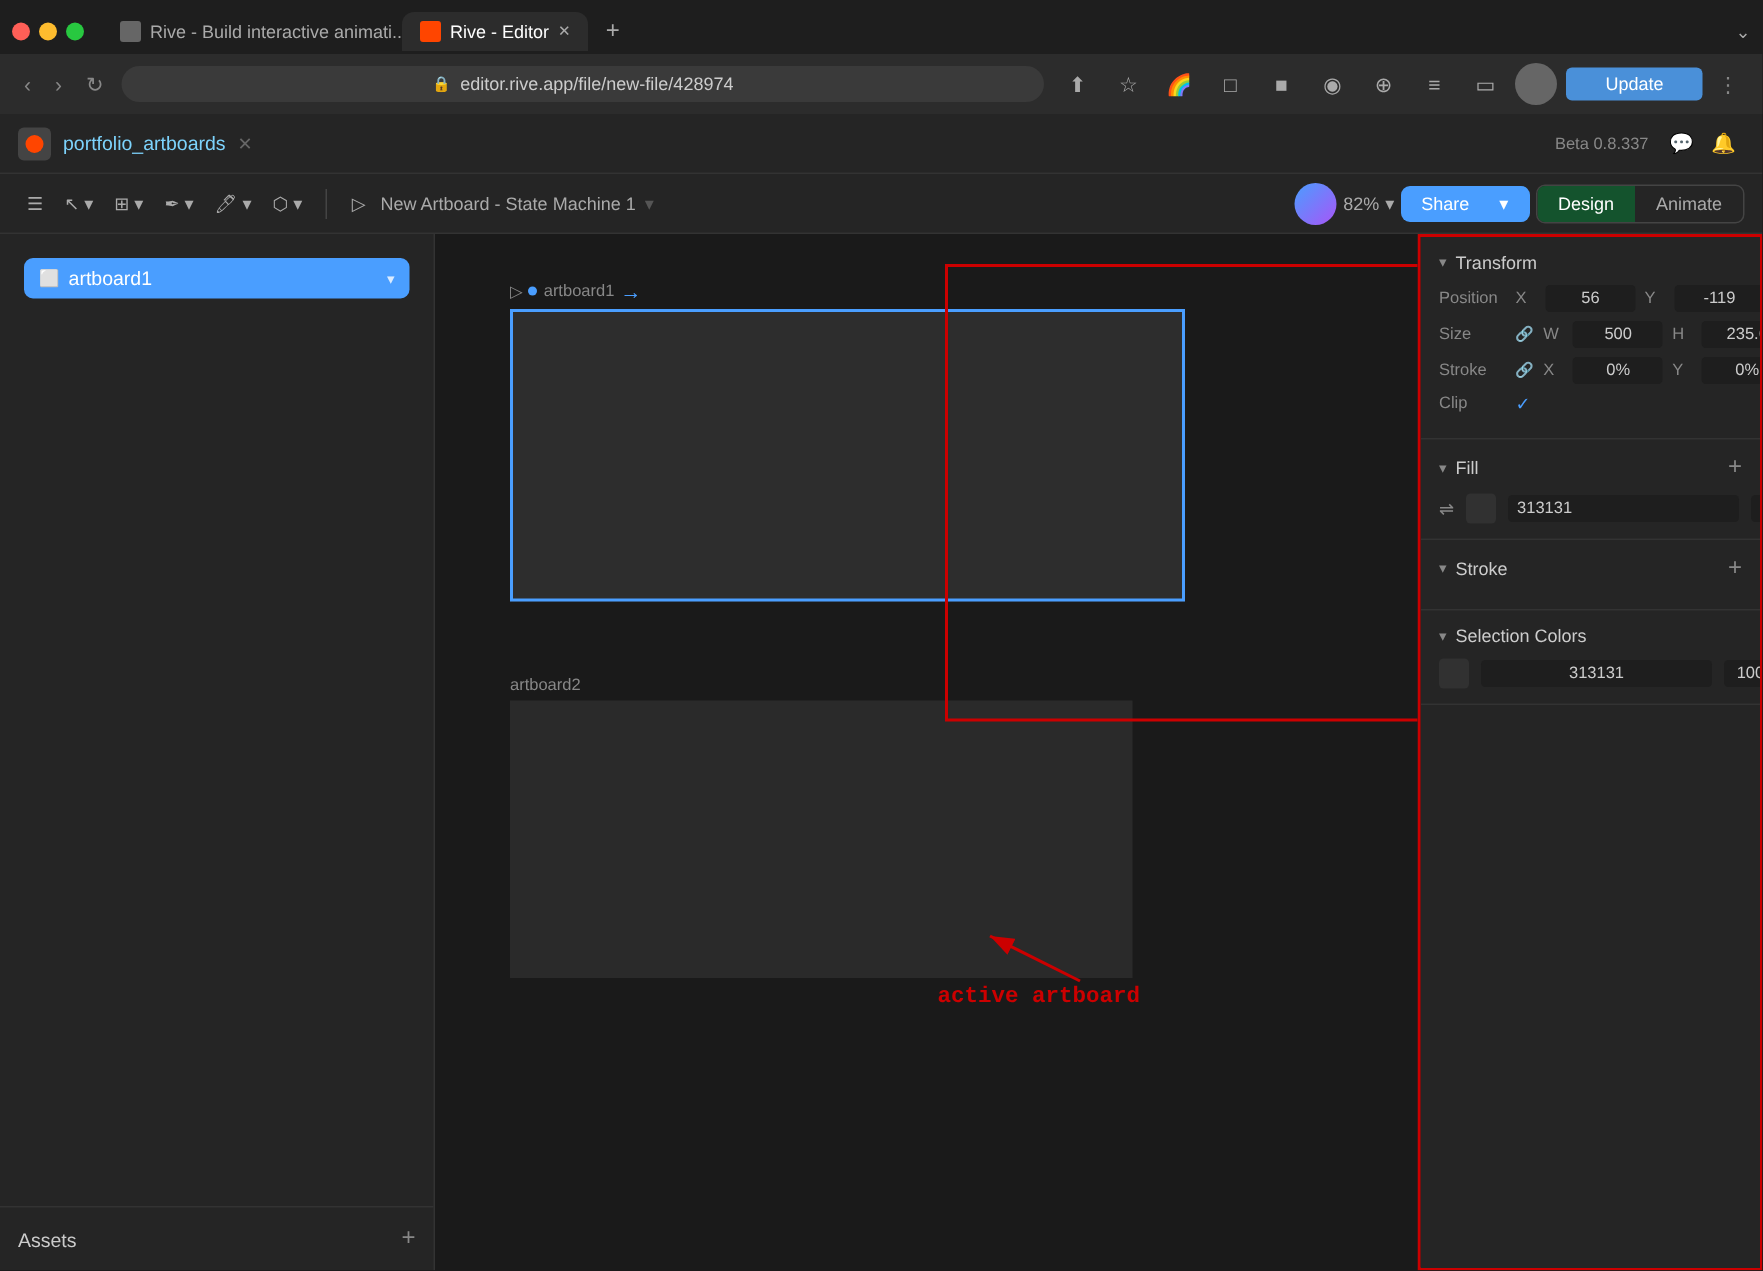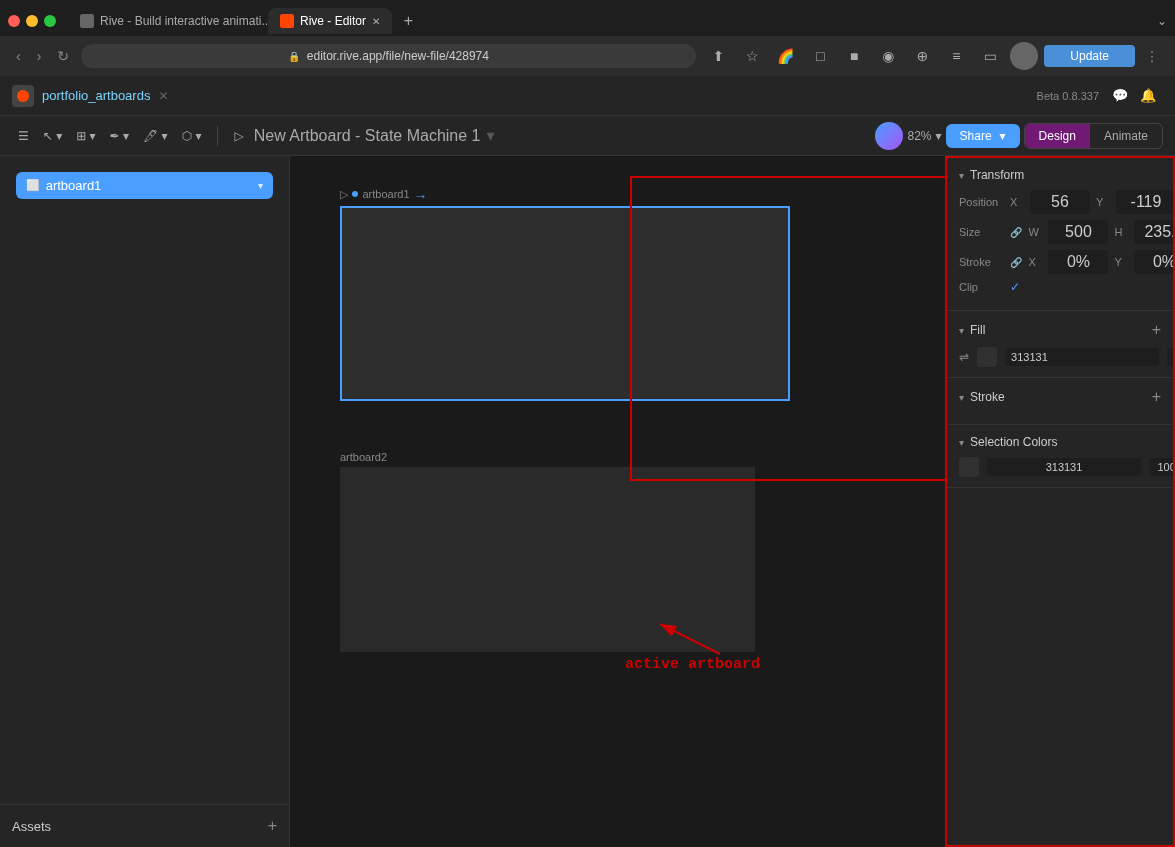--- a/index.html
+++ b/index.html
@@ -38,28 +38,28 @@
     .file-close { color: #666; font-size: 12px; cursor: pointer; }
     .header-spacer { flex: 1; }
     .beta-badge { font-size: 11px; color: #888; margin-right: 8px; }
     .header-icon-btn { width: 28px; height: 28px; background: none; border: none; color: #aaa; cursor: pointer; display: flex; align-items: center; justify-content: center; }
 
     
     .toolbar { display: flex; align-items: center; padding: 0 12px; height: 40px; background: #252525; border-bottom: 1px solid #333; gap: 4px; }
     .toolbar-group { display: flex; align-items: center; gap: 2px; }
     .toolbar-btn { background: none; border: none; color: #aaa; cursor: pointer; padding: 4px 6px; border-radius: 4px; font-size: 12px; display: flex; align-items: center; gap: 3px; }
     .toolbar-separator { width: 1px; height: 20px; background: #444; margin: 0 6px; }
-    .artboard-path { display: flex; align-items: center; gap: 6px; color: #aaa; font-size: 16px; cursor: pointer; }
+    .artboard-path { display: flex; align-items: center; gap: 6px; color: #aaa; font-size: 12px; cursor: pointer; }
     .artboard-path-arrow { color: #555; }
     .toolbar-spacer { flex: 1; }
     .zoom-control { display: flex; align-items: center; gap: 4px; color: #aaa; font-size: 12px; cursor: pointer; }
-    .share-btn { background: #4a9eff; color: white; border: none; border-radius: 6px; padding: 5px 14px; font-size: 12px; cursor: pointer; display: flex; align-items: center; gap: 8px; }
+    .share-btn { background: #4a9eff; color: white; border: none; border-radius: 6px; padding: 5px 14px; font-size: 12px; cursor: pointer; display: flex; align-items: center; gap: 20px; }
     .mode-toggle { display: flex; border: 1px solid #444; border-radius: 6px; overflow: hidden; }
     .mode-btn { background: none; border: none; color: #aaa; padding: 5px 14px; font-size: 12px; cursor: pointer; }
-    .mode-btn.active { background: #701a75; color: #fff; }
+    .mode-btn.active { background: #14532d; color: #fff; }
     .avatar-btn { width: 28px; height: 28px; background: linear-gradient(135deg, #4a9eff, #a855f7); border-radius: 50%; border: none; cursor: pointer; }
 
     
     .main-content { display: flex; flex: 1; overflow: hidden; }
 
     
     .sidebar { width: 290px; background: #252525; border-right: 1px solid #333; display: flex; flex-direction: column; }
     .sidebar-item-active { background: #4a9eff; color: white; padding: 6px 10px; margin: 8px; border-radius: 6px; display: flex; align-items: center; gap: 6px; cursor: pointer; }
     .sidebar-item-active .item-icon { font-size: 11px; }
     .sidebar-item-label { font-size: 13px; flex: 1; }
@@ -92,21 +92,21 @@
     .right-panel { width: 230px; background: #252525; border-left: 1px solid #333; overflow-y: auto; border: 2px solid #cc0000; }
     .panel-section { border-bottom: 1px solid #333; padding: 10px 12px; }
     .section-header { display: flex; align-items: center; gap: 6px; margin-bottom: 8px; color: #ccc; font-size: 12px; }
     .section-chevron { font-size: 10px; color: #888; }
     .section-title { flex: 1; font-size: 12px; color: #ccc; }
     .section-add { background: none; border: none; color: #888; cursor: pointer; font-size: 16px; }
 
     .property-row { display: flex; align-items: center; margin-bottom: 6px; gap: 6px; }
     .property-label { color: #888; font-size: 11px; min-width: 45px; }
     .property-axis { color: #888; font-size: 11px; min-width: 14px; }
-    .property-value { background: #1e1e1e; border: none; border-radius: 3px; color: #ccc; font-size: 16px; padding: 3px 6px; width: 60px; text-align: center; }
+    .property-value { background: #1e1e1e; border: none; border-radius: 3px; color: #ccc; font-size: 11px; padding: 3px 6px; width: 60px; text-align: center; }
     .check-icon { color: #4a9eff; font-size: 12px; }
     .lock-icon { color: #888; font-size: 10px; }
 
     
     .fill-color-row { display: flex; align-items: center; gap: 8px; margin-top: 4px; }
     .color-swatch { width: 20px; height: 20px; border-radius: 3px; flex-shrink: 0; cursor: pointer; }
     .fill-value-input { background: #1e1e1e; border: none; border-radius: 3px; color: #ccc; font-size: 11px; padding: 3px 6px; flex: 1; }
     .fill-opacity { background: #1e1e1e; border: none; border-radius: 3px; color: #ccc; font-size: 11px; padding: 3px 6px; width: 45px; text-align: center; }
     .filter-icon { color: #888; font-size: 12px; }
 

